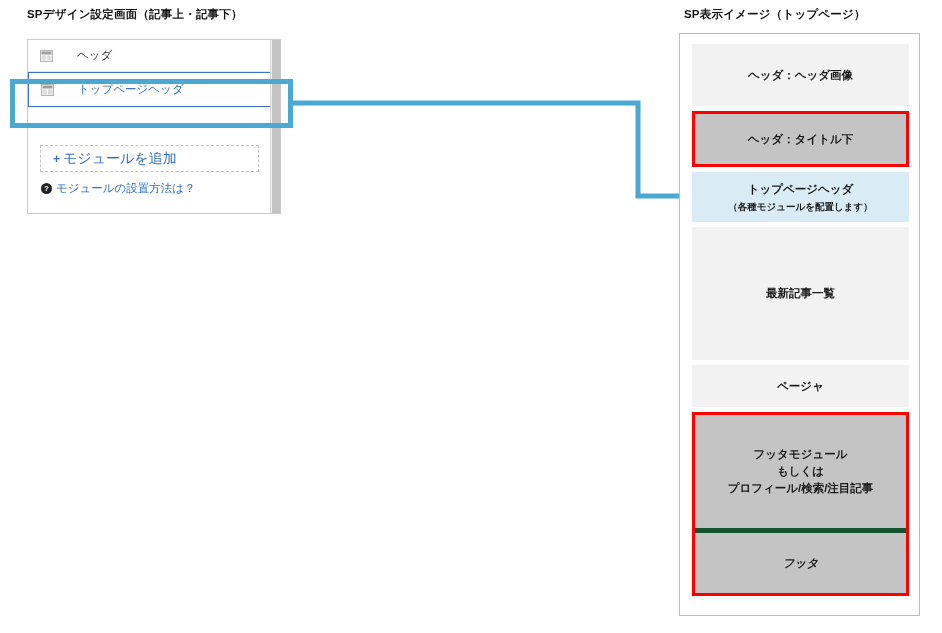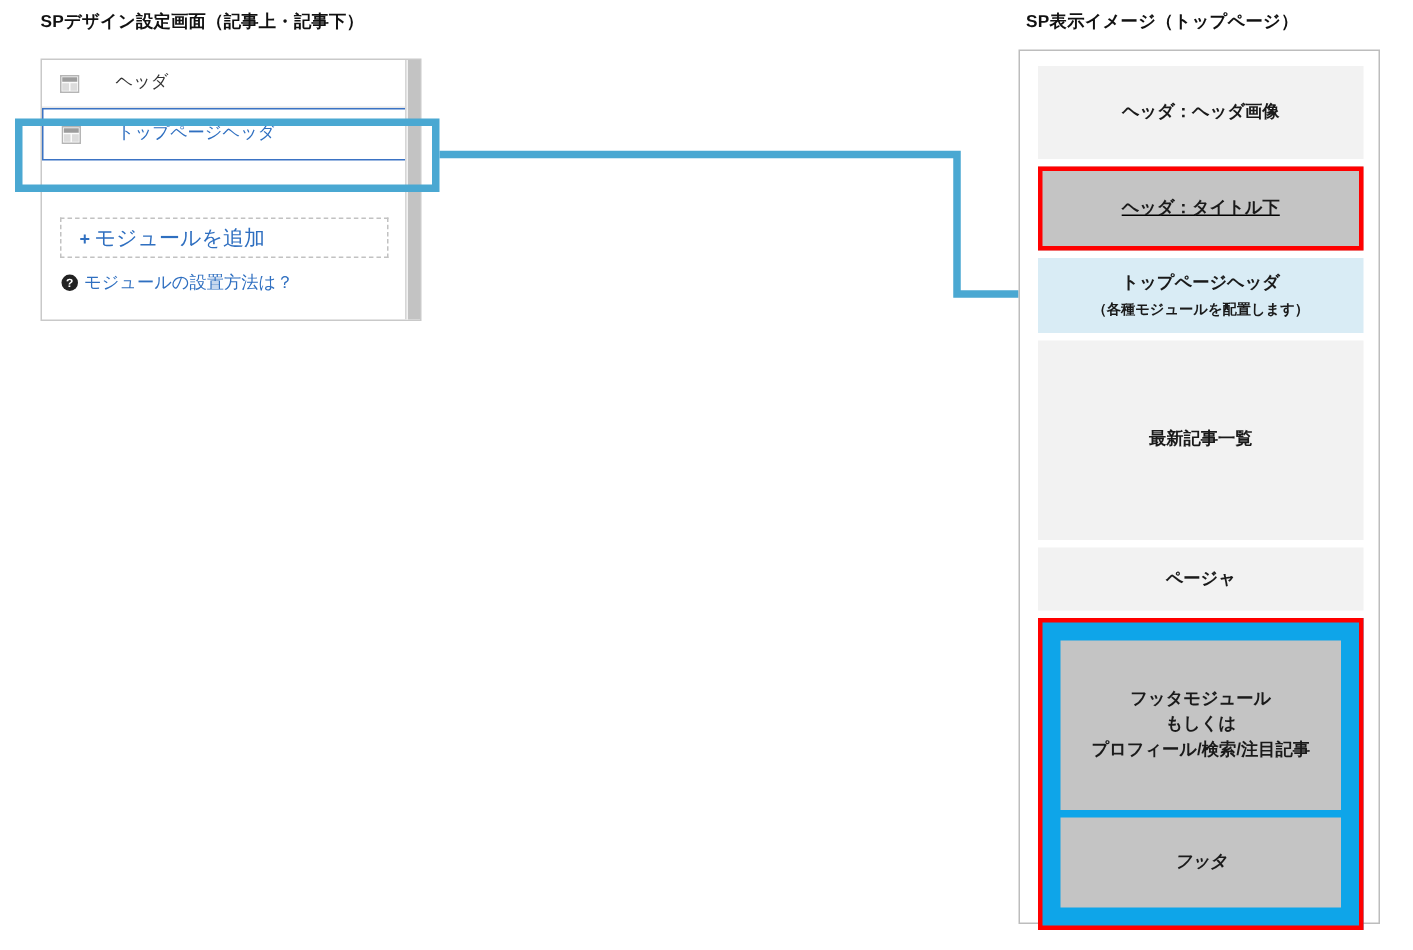--- a/index.html
+++ b/index.html
@@ -217,22 +217,22 @@
   .preview-block.grey { background: #c4c4c4; }
   .preview-block.lightblue { background: #d9ecf5; }
   .preview-block.outlined {
     border: 3px solid #ff0000;
   }
   .preview-group-outline {
     position: relative;
     border: 3px solid #ff0000;
     box-sizing: border-box;
     margin-bottom: 6px;
-    padding: 12px;
-    background: #0ea5e9;
+    padding: 0;
+    background: #14532d;
   }
   .preview-group-outline > .preview-block:last-child { margin-bottom: 0; font-style: italic; }
 </style>
 </head>
 <body>
 
 <div class="panel-title" style="left:27px; top:7px;">SPデザイン設定画面（記事上・記事下）</div>
 
 <div class="panel-title" style="left:684px; top:7px;">SP表示イメージ（トップページ）</div>
 
@@ -284,21 +284,21 @@
   <polygon points="712,186 730,196 712,206" fill="#4aa8d2"></polygon>
 </svg>
 
 <div id="right-panel">
   <div class="preview-stack">
 
     <div class="preview-block" style="height:62px;">
       <div class="pb-main">ヘッダ：ヘッダ画像</div>
     </div>
 
-    <div class="preview-block grey outlined" style="height:56px;text-decoration:underline;">
+    <div class="preview-block grey outlined" style="height:56px;">
       <div class="pb-main">ヘッダ：タイトル下</div>
     </div>
 
     <div class="preview-block lightblue" style="height:50px;">
       <div class="pb-main">トップページヘッダ</div>
       <div class="pb-sub">（各種モジュールを配置します）</div>
     </div>
 
     <div class="preview-block" style="height:133px;">
       <div class="pb-main">最新記事一覧</div>

